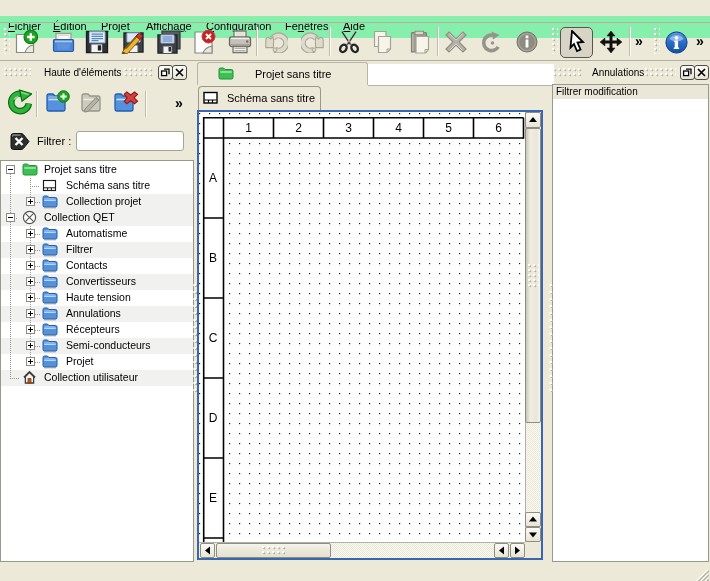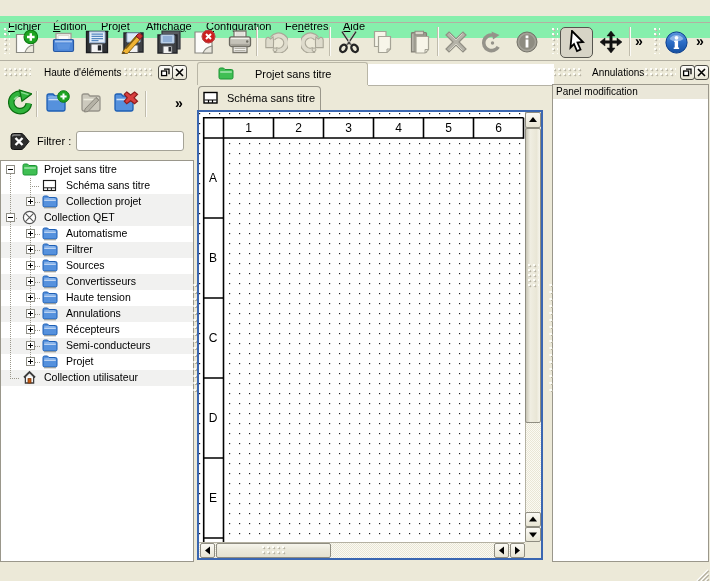--- a/index.html
+++ b/index.html
@@ -320,21 +320,21 @@
 <div class="trtxt" style="left:65px;top:66px">Automatisme</div>
 <div class="expander plus" style="left:25px;top:84px"></div>
 <svg class="abs" style="left:41px;top:81px" width="16" height="15" viewBox="0 0 16 15">
         <use href="#bfolder"></use>
       </svg>
 <div class="trtxt" style="left:65px;top:82px">Filtrer</div>
 <div class="expander plus" style="left:25px;top:100px"></div>
 <svg class="abs" style="left:41px;top:97px" width="16" height="15" viewBox="0 0 16 15">
         <use href="#bfolder"></use>
       </svg>
-<div class="trtxt" style="left:65px;top:98px">Sources</div>
+<div class="trtxt" style="left:65px;top:98px">Contacts</div>
 <div class="expander plus" style="left:25px;top:116px"></div>
 <svg class="abs" style="left:41px;top:113px" width="16" height="15" viewBox="0 0 16 15">
         <use href="#bfolder"></use>
       </svg>
 <div class="trtxt" style="left:65px;top:114px">Convertisseurs</div>
 <div class="expander plus" style="left:25px;top:132px"></div>
 <svg class="abs" style="left:41px;top:129px" width="16" height="15" viewBox="0 0 16 15">
         <use href="#bfolder"></use>
       </svg>
 <div class="trtxt" style="left:65px;top:130px">Haute tension</div>
@@ -452,21 +452,21 @@
         <rect x="2.6" y="5" width="5" height="4.6" fill="#fff" stroke="#000" stroke-width="1.3"></rect>
       </svg>
 </div>
 <div class="abs dkbtn" style="left:150px;top:3px">
 <svg width="13" height="13" viewBox="0 0 13 13">
         <path d="M3 3l7 7M10 3l-7 7" stroke="#000" stroke-width="1.6"></path>
       </svg>
 </div>
 <div class="abs" style="left:8px;top:22px;width:157px;height:478px;background:#fff;border:1px solid #9a978b;box-sizing:border-box">
 <div class="abs" style="left:0;top:0;width:155px;height:14px;background:#eae7d9"></div>
-<div class="abs" style="left:3px;top:1px;font-size:10px;white-space:pre">Panel modification</div>
+<div class="abs" style="left:3px;top:1px;font-size:10px;white-space:pre">Filtrer modification</div>
 </div>
 </div>
 <div class="abs splitdots" style="left:192.5px;top:283px;width:4px;height:113px"></div>
 <div class="abs splitdots" style="left:548.5px;top:283px;width:4px;height:113px"></div>
 
 <svg class="abs" style="left:694px;top:569px" width="16" height="12" viewBox="0 0 16 14">
 <g stroke-width="1.6">
       <path d="M15 1 L2 14" stroke="#ffffff" fill="none"></path>
       <path d="M16 2 L3 15" stroke="#b4b0a0" fill="none"></path>
       <path d="M15 6 L7 14" stroke="#ffffff" fill="none"></path>

